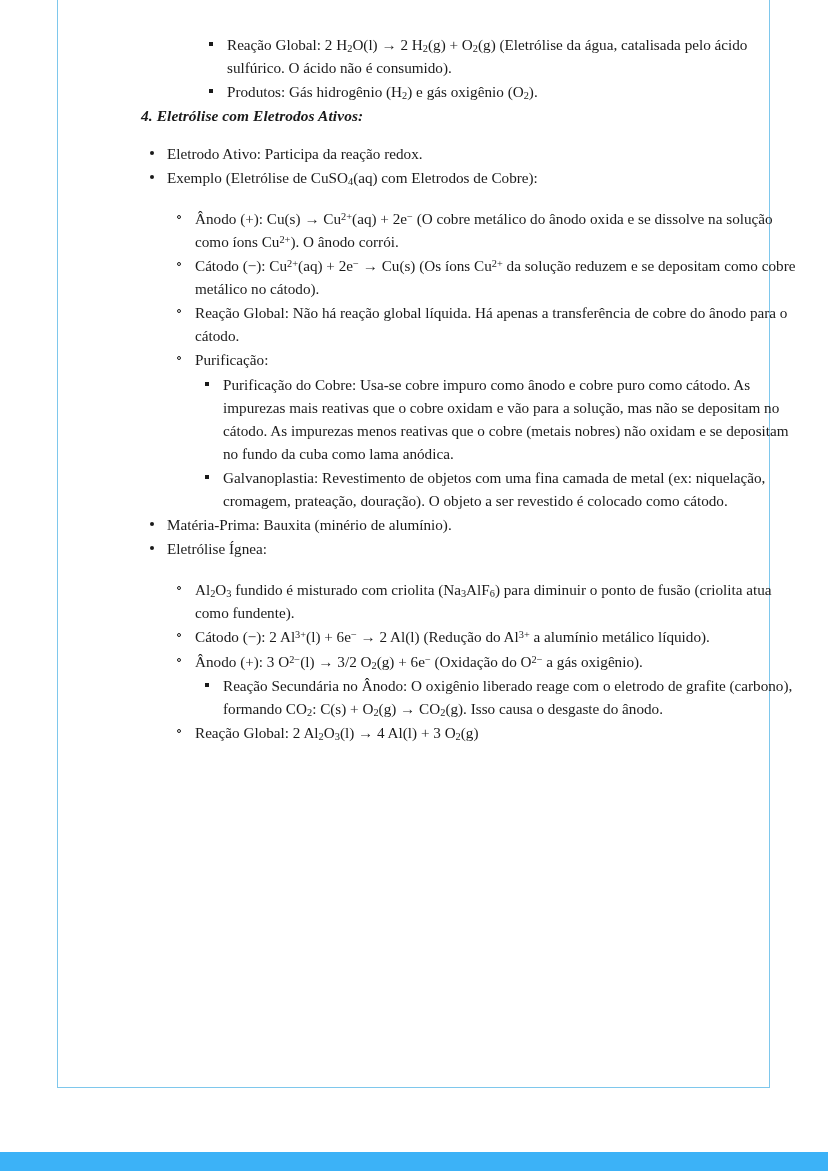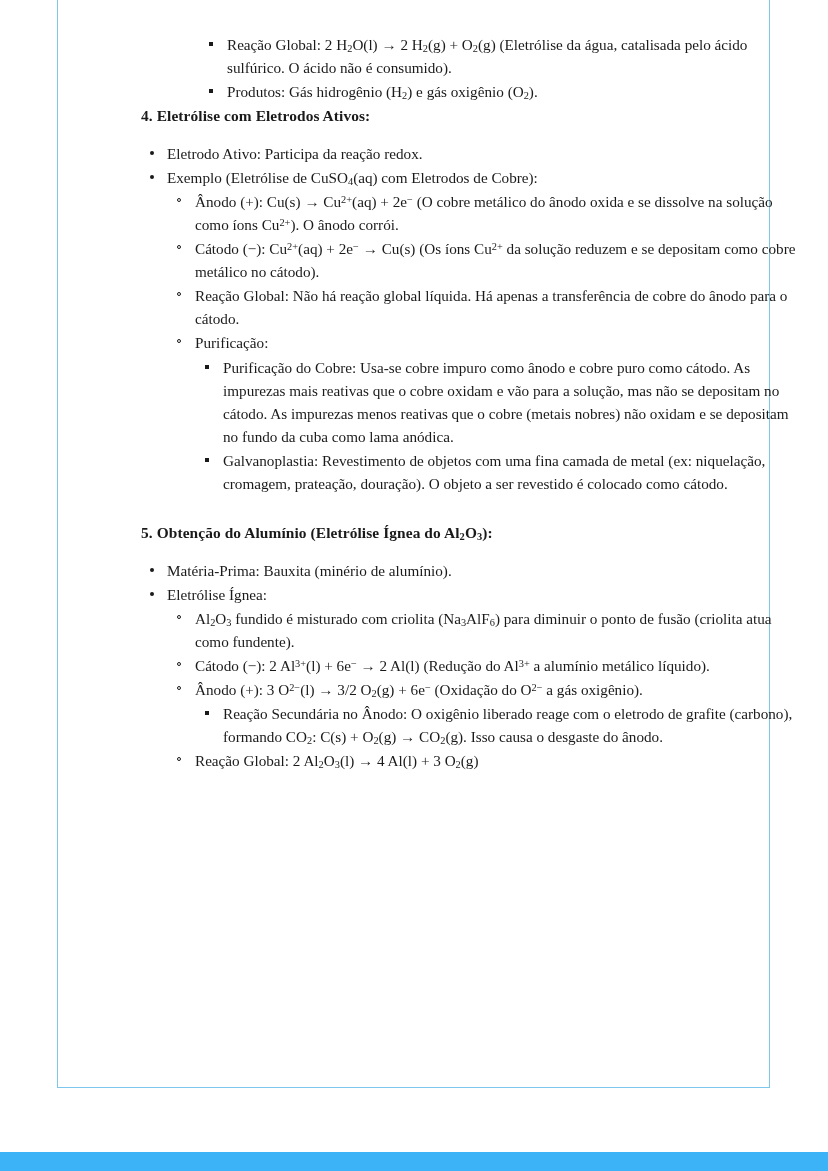--- a/index.html
+++ b/index.html
@@ -48,21 +48,21 @@
     line-height: 1.52;
   }
 
   
   .section-heading {
     font-weight: bold;
     font-size: 15.4px;
     margin: 26px 0 14px 0;
     letter-spacing: 0.1px;
   }
-  .section-heading:first-child { margin-top: 0; }
+  .section-heading:first-child { margin-top: 0; font-style: italic; }
 
   
   ul {
     margin: 0;
     padding: 0;
     list-style: none;
   }
   li {
     position: relative;
     margin: 0 0 1px 0;
@@ -78,21 +78,21 @@
     left: 9px;
     top: 9px;
     width: 4px;
     height: 4px;
     border-radius: 50%;
     background: #1a1a1a;
   }
 
   
   .lvl2 {
-    margin-top: 1px;
+    margin-top: 18px;
   }
   .lvl2 > li {
     padding-left: 28px;
   }
   .lvl2 > li::before {
     content: "";
     position: absolute;
     left: 10px;
     top: 8px;
     width: 4px;
@@ -151,21 +151,20 @@
           <li><span>Exemplo (Eletrólise de CuSO<sub>4</sub>(aq) com Eletrodos de Cobre):</span><ul class="lvl2">
               <li><span>Ânodo (+): Cu(s) → Cu<sup>2+</sup>(aq) + 2e<sup>−</sup> (O cobre metálico do ânodo oxida e se dissolve na solução como íons Cu<sup>2+</sup>). O ânodo corrói.</span></li>
               <li><span>Cátodo (−): Cu<sup>2+</sup>(aq) + 2e<sup>−</sup> → Cu(s) (Os íons Cu<sup>2+</sup> da solução reduzem e se depositam como cobre metálico no cátodo).</span></li>
               <li><span>Reação Global: Não há reação global líquida. Há apenas a transferência de cobre do ânodo para o cátodo.</span></li>
               <li><span>Purificação:</span><ul class="lvl3">
                   <li><span>Purificação do Cobre: Usa-se cobre impuro como ânodo e cobre puro como cátodo. As impurezas mais reativas que o cobre oxidam e vão para a solução, mas não se depositam no cátodo. As impurezas menos reativas que o cobre (metais nobres) não oxidam e se depositam no fundo da cuba como lama anódica.</span></li>
                   <li><span>Galvanoplastia: Revestimento de objetos com uma fina camada de metal (ex: niquelação, cromagem, prateação, douração). O objeto a ser revestido é colocado como cátodo.</span></li>
                 </ul></li>
             </ul></li>
         </ul>
-        <div class="section-heading">5. Obtenção do Alumínio (Eletrólise Ígnea do Al<sub>2</sub>O<sub>3</sub>):</div>
         <ul class="lvl1">
           <li><span>Matéria-Prima: Bauxita (minério de alumínio).</span></li>
           <li><span>Eletrólise Ígnea:</span><ul class="lvl2">
               <li><span>Al<sub>2</sub>O<sub>3</sub> fundido é misturado com criolita (Na<sub>3</sub>AlF<sub>6</sub>) para diminuir o ponto de fusão (criolita atua como fundente).</span></li>
               <li><span>Cátodo (−): 2 Al<sup>3+</sup>(l) + 6e<sup>−</sup> → 2 Al(l) (Redução do Al<sup>3+</sup> a alumínio metálico líquido).</span></li>
               <li><span>Ânodo (+): 3 O<sup>2−</sup>(l) → 3/2 O<sub>2</sub>(g) + 6e<sup>−</sup> (Oxidação do O<sup>2−</sup> a gás oxigênio).</span><ul class="lvl3">
                   <li><span>Reação Secundária no Ânodo: O oxigênio liberado reage com o eletrodo de grafite (carbono), formando CO<sub>2</sub>: C(s) + O<sub>2</sub>(g) → CO<sub>2</sub>(g). Isso causa o desgaste do ânodo.</span></li>
                 </ul></li>
               <li><span>Reação Global: 2 Al<sub>2</sub>O<sub>3</sub>(l) → 4 Al(l) + 3 O<sub>2</sub>(g)</span></li>
             </ul></li>

